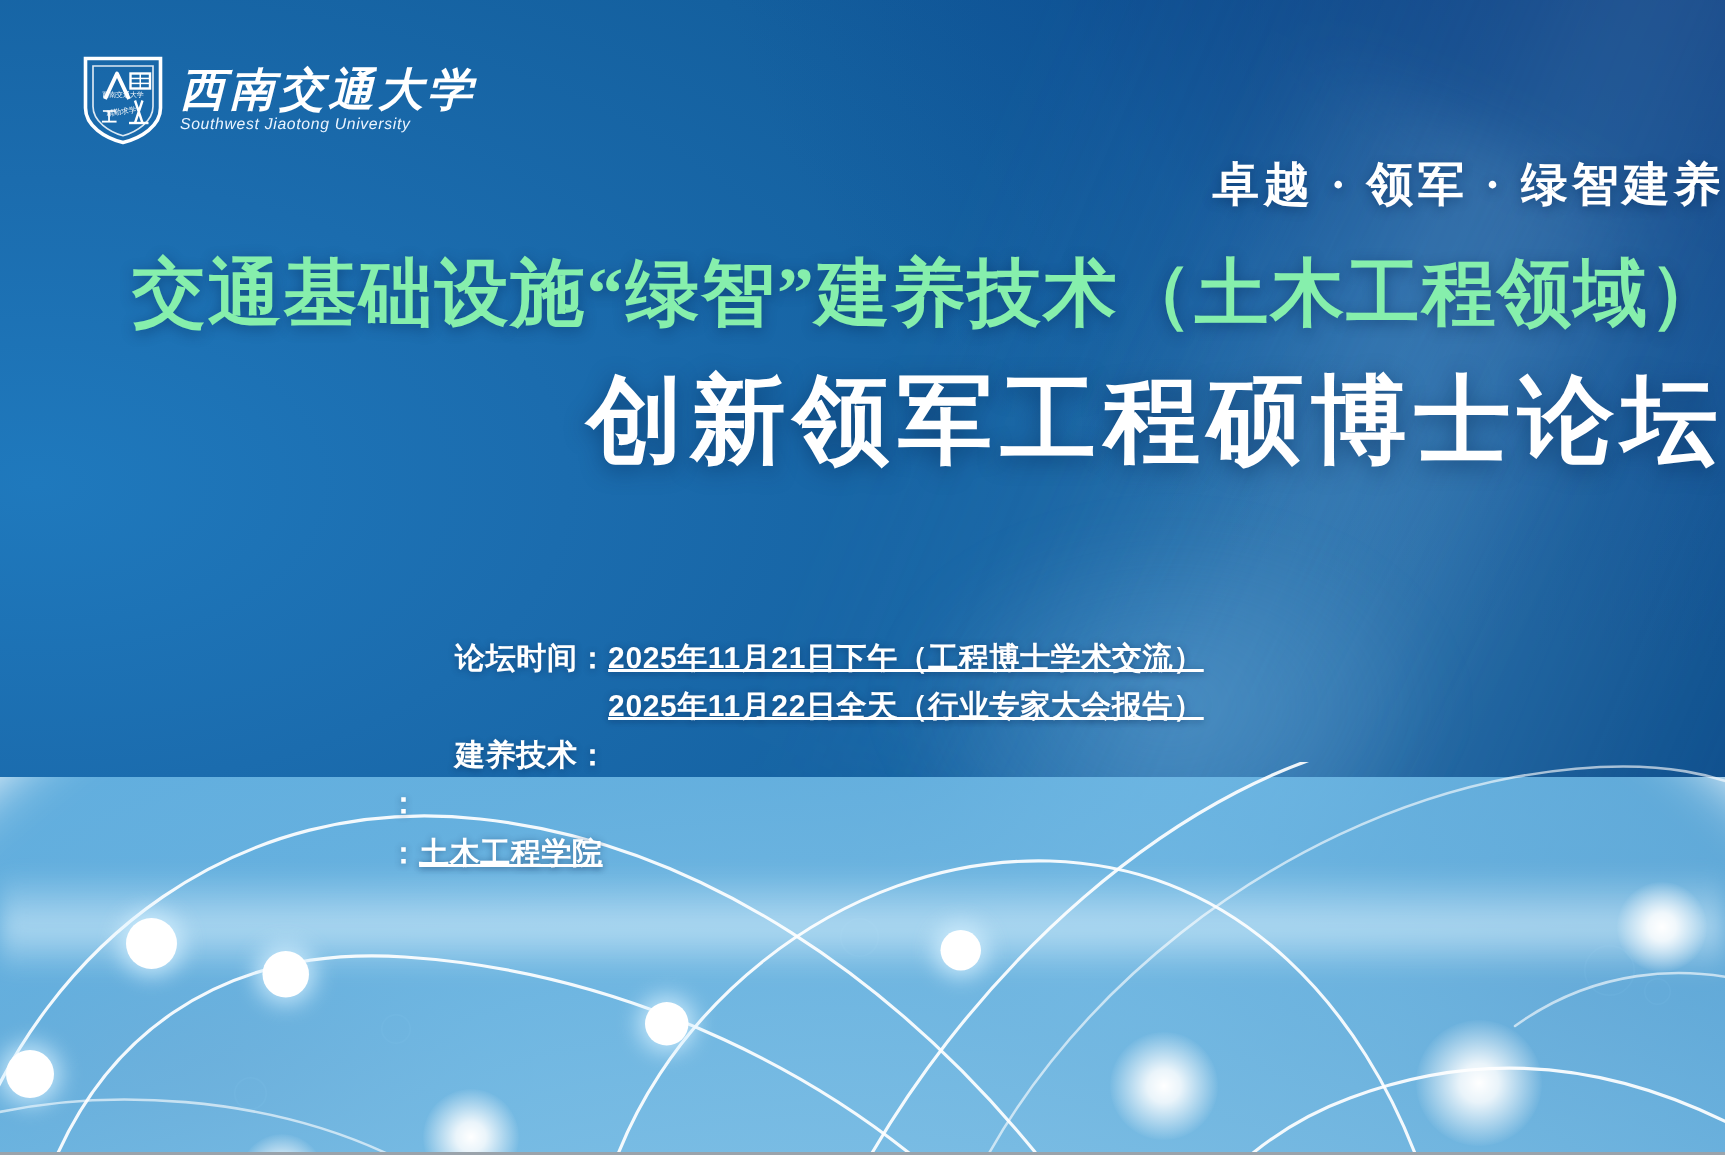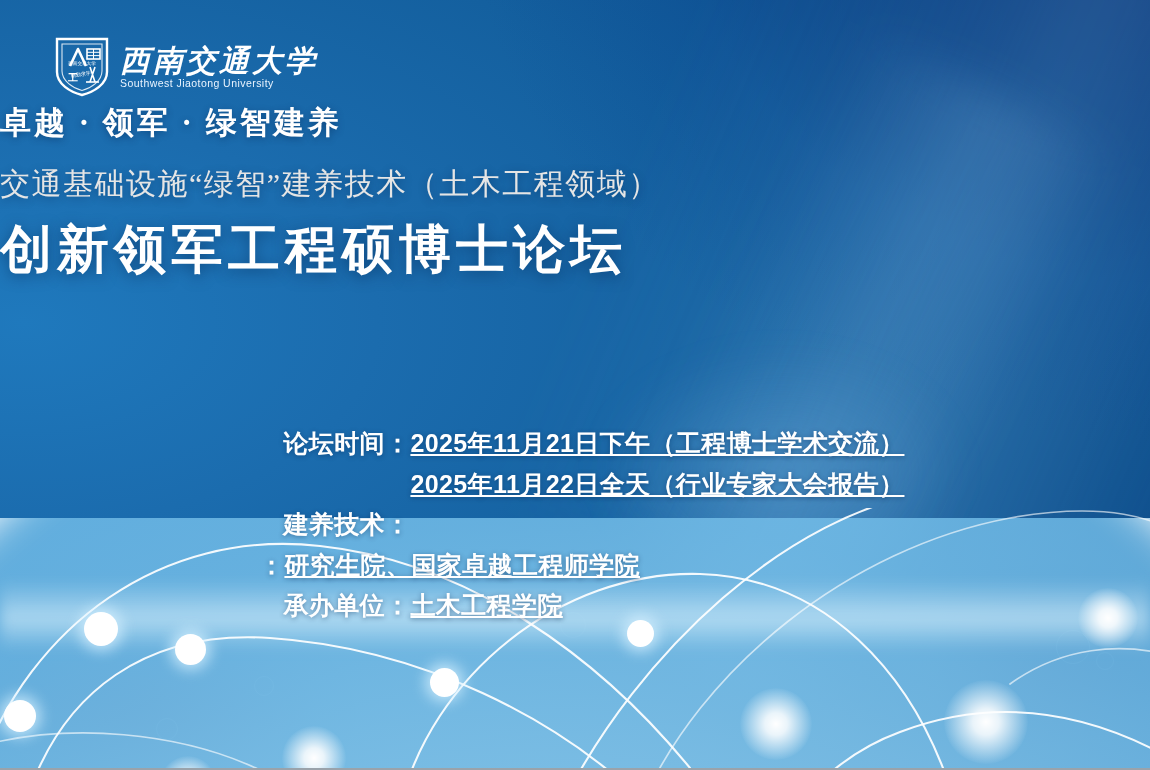--- a/index.html
+++ b/index.html
@@ -120,52 +120,52 @@
   .logo-shield { width:56px; height:62px; flex:0 0 auto; }
   .logo-text { display:flex; flex-direction:column; gap:1px; }
   .logo-cn {
     font-family:"Liberation Serif", "DejaVu Serif", serif;
     font-size:30px; font-weight:700; font-style:italic;
     color:#ffffff; letter-spacing:3px; line-height:1.06;
     white-space:nowrap;
   }
   .logo-en {
     font-size:10.5px; color:#eaf4ff; letter-spacing:.45px;
-    white-space:nowrap; font-weight:400;
-  }
-
-  
-  .titles { position:absolute; left:0; right:0; top:104px; text-align:left; }
+    white-space:nowrap; font-weight:400;font-style:italic;
+  }
+
+  
+  .titles { position:absolute; left:0; right:0; top:104px; text-align:right; }
 
   .tagline {
     font-family:"Liberation Serif", "DejaVu Serif", serif;
     font-size:31px; font-weight:700; color:#ffffff;
     letter-spacing:3px; line-height:1.25;
     text-shadow:0 2px 7px rgba(4,36,80,.45);
   }
   .subtitle {
     margin-top:22px;
     font-family:"Liberation Serif", "DejaVu Serif", serif;
-    font-size:30px; font-weight:400; color:#e5e5e5;
+    font-size:49px; font-weight:700; color:#86efac;
     letter-spacing:1.5px; line-height:1.25;
     text-shadow:0 2px 9px rgba(4,36,80,.45);
   }
   .maintitle {
     margin-top:18px;
     font-family:"Liberation Serif", "DejaVu Serif", serif;
-    font-size:52px; font-weight:700; color:#ffffff;
+    font-size:64px; font-weight:700; color:#ffffff;
     letter-spacing:5px; line-height:1.16;
     text-shadow:0 3px 14px rgba(4,36,80,.50);
   }
 
   
   .info {
     position:absolute; left:0; right:0; top:423px;
     display:flex; flex-direction:column; align-items:center;
-    font-size:25px; font-weight:700; color:#ffffff;
+    font-size:20px; font-weight:700; color:#ffffff;
     line-height:1.62; letter-spacing:.4px;
     text-shadow:0 1px 5px rgba(4,36,80,.45);
   }
   .info-row { display:flex; width:632px; }
   .info-label { flex:0 0 126px; text-align:right; white-space:nowrap; }
   .info-colon { flex:0 0 16px; text-align:center; }
   .info-value { flex:1 1 auto; text-align:left; white-space:nowrap;text-decoration:underline; }
   .info-row.indent .info-label,
   .info-row.indent .info-colon { visibility:hidden; }
 </style>
@@ -257,22 +257,20 @@
         <span class="info-label">论坛时间</span>
         <span class="info-colon">：</span>
         <span class="info-value">2025年11月22日全天（行业专家大会报告）</span>
       </div>
       <div class="info-row">
         <span class="info-label">建养技术</span>
         <span class="info-colon">：</span>
       </div>
       <div class="info-row">
         <span class="info-colon">：</span>
-        <span class="info-value">研究生院、国家卓越工程师学院</span>
-      </div>
-      <div class="info-row">
-        <span class="info-label">承办单位</span>
+      </div>
+      <div class="info-row">
         <span class="info-colon">：</span>
         <span class="info-value">土木工程学院</span>
       </div>
     </div>
 
 </div>
 
 </body></html>

